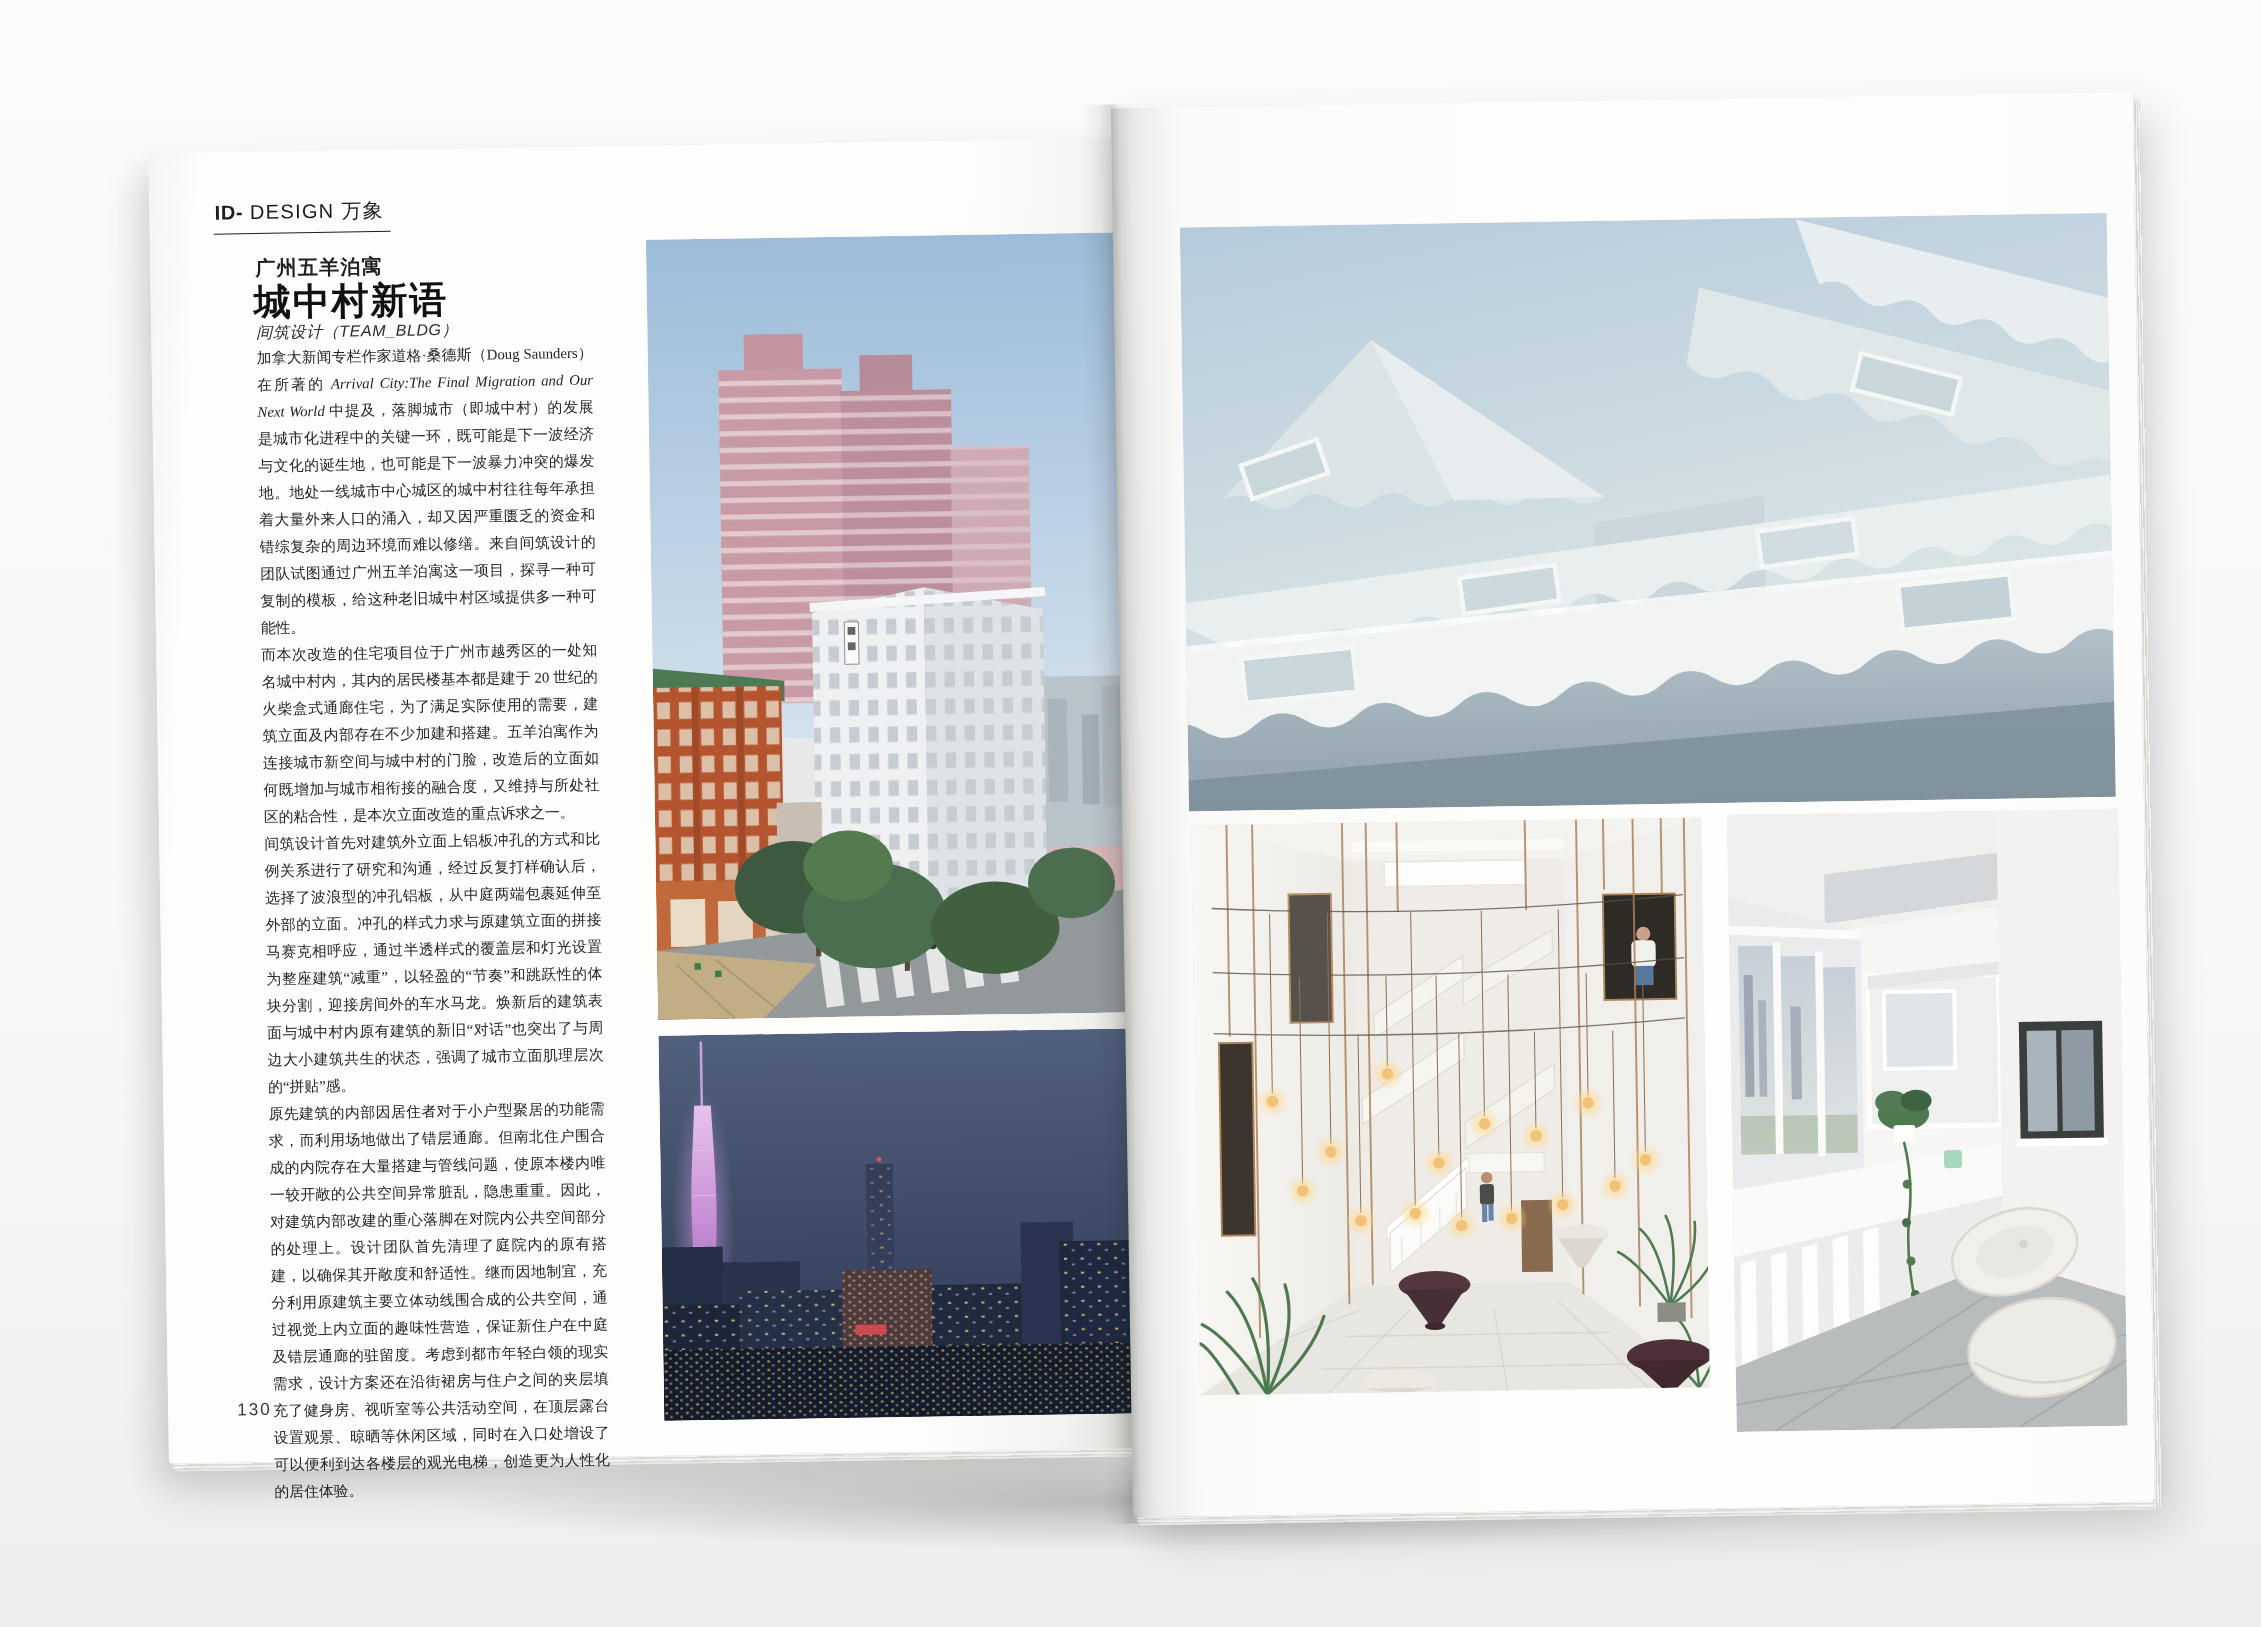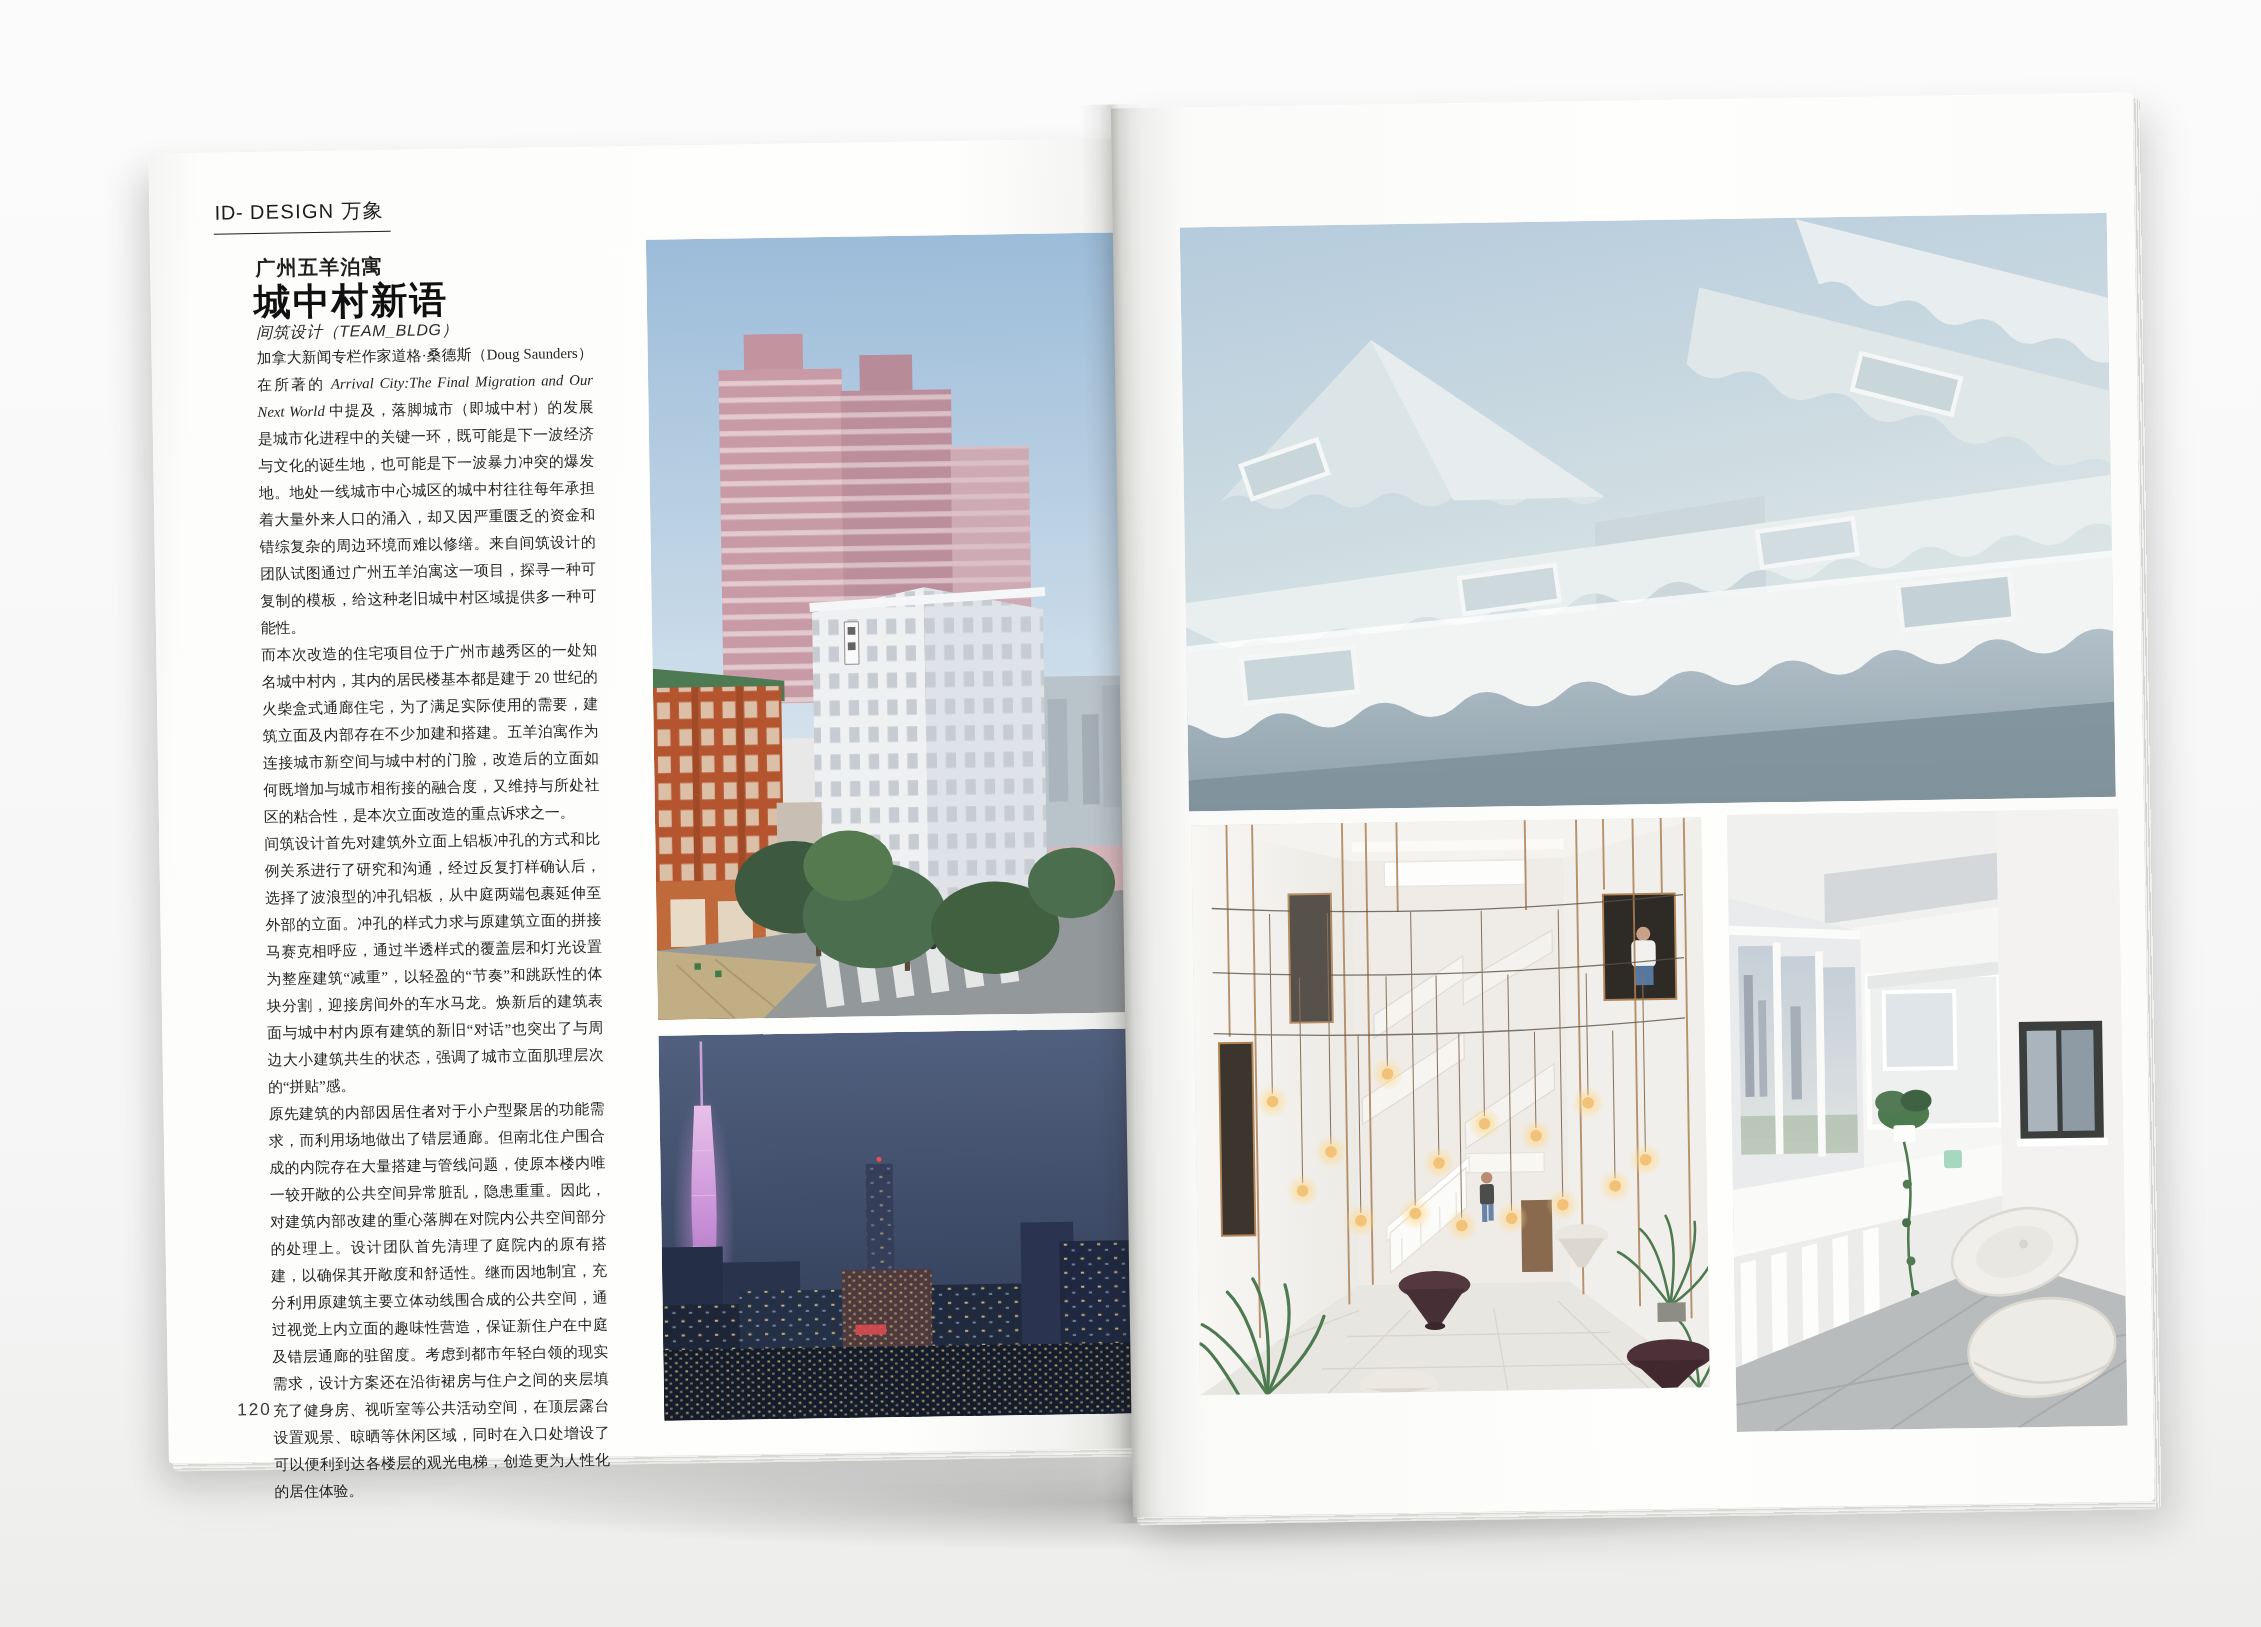--- a/index.html
+++ b/index.html
@@ -19,21 +19,21 @@
        box-shadow:16.7px 22px 42px rgba(0,0,0,0.16);}
   .edge-bottom{position:absolute;left:3.9px;right:-2.6px;bottom:-8.3px;height:8.3px;border-radius:0 0 5.1px 5.1px;
        background:repeating-linear-gradient(180deg,#f2f2f0 0 1.3px,#d8d8d4 1.3px 2.6px,#e9e9e6 2.6px 3.9px);}
   .edge-right{position:absolute;right:-7px;top:6.4px;bottom:-7px;width:7px;border-radius:0 5.1px 5.1px 0;
        background:repeating-linear-gradient(90deg,#f0f0ee 0 1.3px,#d6d6d2 1.3px 2.6px);}
   .spine-shadow{position:absolute;left:932px;top:-3.9px;width:62px;height:1419px;z-index:6;pointer-events:none;
        background:linear-gradient(90deg,rgba(0,0,0,0) 0%,rgba(50,50,45,0.07) 30%,rgba(35,35,30,0.17) 50%,rgba(50,50,45,0.05) 64%,rgba(0,0,0,0) 100%);}
   
   .section-header{position:absolute;left:64px;top:47px;font-size:20px;color:#1c1c1c;
        padding:0 6.4px 7.7px 1.3px;border-bottom:1.9px solid #1d1d1d;letter-spacing:0.6px;}
-  .section-header .hp{font-weight:400;}
+  .section-header .hp{font-weight:700;}
   .section-header .hr{font-weight:400;letter-spacing:1.3px;}
   .kicker{position:absolute;left:105px;top:103px;font-size:20px;font-weight:600;color:#1f1f1f;letter-spacing:1.3px;}
   .title{position:absolute;left:103px;top:126px;font-size:37px;font-weight:800;color:#101010;letter-spacing:1.9px;}
   .byline{position:absolute;left:105px;top:171px;font-size:16px;font-style:italic;color:#2c2c2c;letter-spacing:0.6px;}
   .body-col{position:absolute;left:105px;top:193px;width:336px;font-family:"Liberation Serif",serif;
        font-size:14.8px;line-height:27px;text-align:justify;color:#242424;}
   .body-col p{margin:0;}
   .en-title{font-style:italic;}
   .page-number{position:absolute;left:69px;top:1247px;font-size:17.3px;color:#3a3a3a;letter-spacing:1.9px;}
   .photo-credit{position:absolute;left:918px;top:1091px;width:14px;height:154px;}
@@ -66,21 +66,21 @@
     <div class="title">城中村新语</div>
     <div class="byline">间筑设计（TEAM_BLDG）</div>
 
     <div class="body-col">
       <p><span>加拿大新闻专栏作家道格·桑德斯（Doug Saunders）在所著的 </span><span class="en-title">Arrival City:The Final Migration and Our Next World</span><span> 中提及，落脚城市（即城中村）的发展是城市化进程中的关键一环，既可能是下一波经济与文化的诞生地，也可能是下一波暴力冲突的爆发地。地处一线城市中心城区的城中村往往每年承担着大量外来人口的涌入，却又因严重匮乏的资金和错综复杂的周边环境而难以修缮。来自间筑设计的团队试图通过广州五羊泊寓这一项目，探寻一种可复制的模板，给这种老旧城中村区域提供多一种可能性。</span></p>
       <p>而本次改造的住宅项目位于广州市越秀区的一处知名城中村内，其内的居民楼基本都是建于 20 世纪的火柴盒式通廊住宅，为了满足实际使用的需要，建筑立面及内部存在不少加建和搭建。五羊泊寓作为连接城市新空间与城中村的门脸，改造后的立面如何既增加与城市相衔接的融合度，又维持与所处社区的粘合性，是本次立面改造的重点诉求之一。</p>
       <p>间筑设计首先对建筑外立面上铝板冲孔的方式和比例关系进行了研究和沟通，经过反复打样确认后，选择了波浪型的冲孔铝板，从中庭两端包裹延伸至外部的立面。冲孔的样式力求与原建筑立面的拼接马赛克相呼应，通过半透样式的覆盖层和灯光设置为整座建筑“减重”，以轻盈的“节奏”和跳跃性的体块分割，迎接房间外的车水马龙。焕新后的建筑表面与城中村内原有建筑的新旧“对话”也突出了与周边大小建筑共生的状态，强调了城市立面肌理层次的“拼贴”感。</p>
       <p>原先建筑的内部因居住者对于小户型聚居的功能需求，而利用场地做出了错层通廊。但南北住户围合成的内院存在大量搭建与管线问题，使原本楼内唯一较开敞的公共空间异常脏乱，隐患重重。因此，对建筑内部改建的重心落脚在对院内公共空间部分的处理上。设计团队首先清理了庭院内的原有搭建，以确保其开敞度和舒适性。继而因地制宜，充分利用原建筑主要立体动线围合成的公共空间，通过视觉上内立面的趣味性营造，保证新住户在中庭及错层通廊的驻留度。考虑到都市年轻白领的现实需求，设计方案还在沿街裙房与住户之间的夹层填充了健身房、视听室等公共活动空间，在顶层露台设置观景、晾晒等休闲区域，同时在入口处增设了可以便利到达各楼层的观光电梯，创造更为人性化的居住体验。</p>
     </div>
 
-    <div class="page-number">120</div>
+    <div class="page-number">130</div>
 
     <div class="photo-credit">
       <span>摄影：Jonathan Leijonhufvud</span>
     </div>
 
     <figure class="photo ph-street">
       <svg viewBox="0 0 747 1215" preserveAspectRatio="none">
         <defs>
           <linearGradient id="sSky" x1="0" y1="0" x2="0" y2="1">
             <stop offset="0" stop-color="#9cbcd9"></stop>

